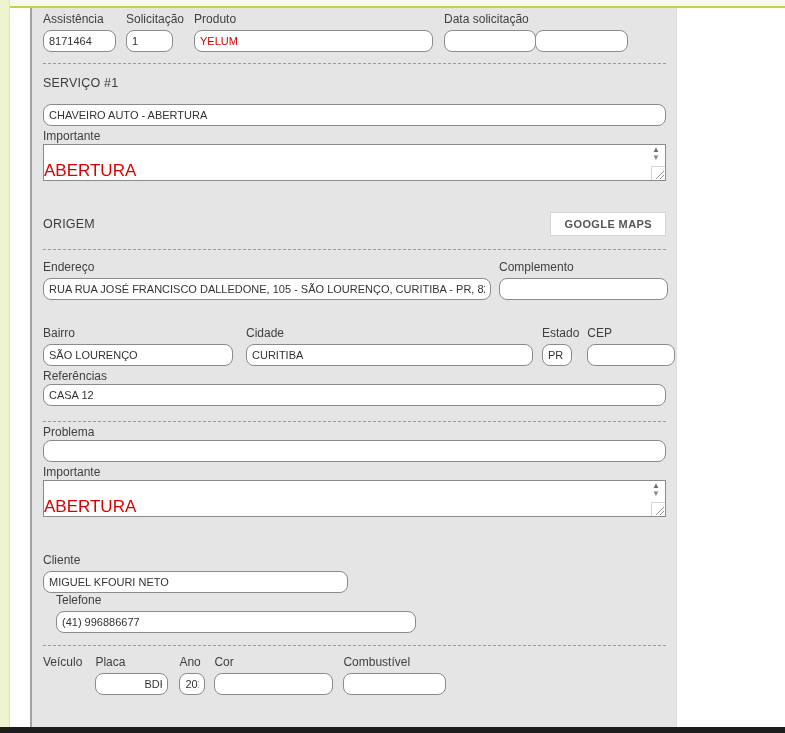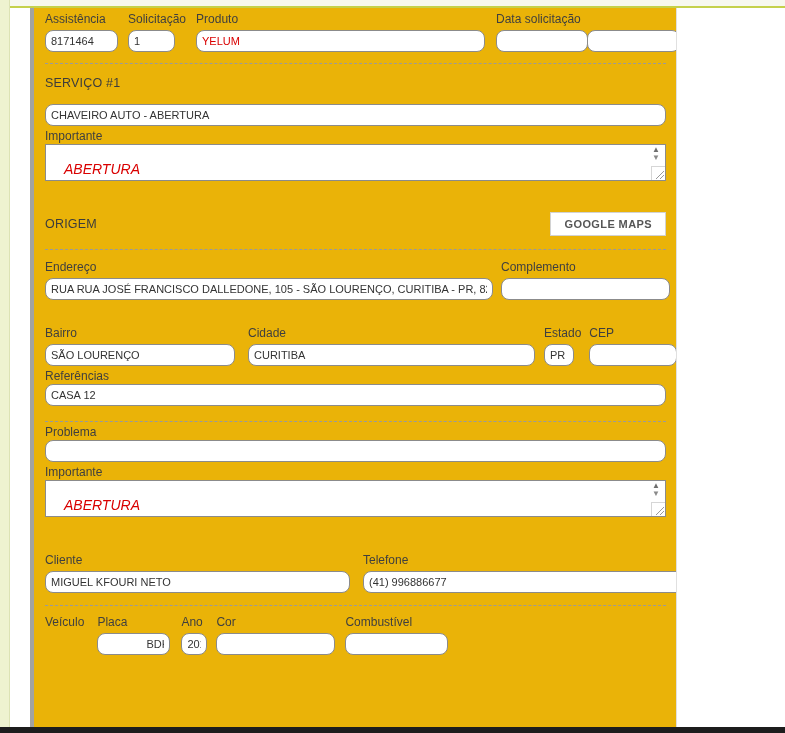--- a/index.html
+++ b/index.html
@@ -19,22 +19,22 @@
     position: absolute; left: 10px; right: 0; top: 0; height: 8px;
     background: #f7f8ee; border-bottom: 2px solid #c5d14b;
   }
   .bottom-bar {
     position: absolute; left: 0; right: 0; bottom: 0; height: 6px;
     background: #1d1d1d;
   }
   
   .panel {
     position: absolute; left: 30px; top: 8px; width: 647px; height: 720px;
-    background: #eab308;
-    border-left: 4px solid #a3a3a3; border-right: 1px solid #e0e0e0;
+    background: #e5e5e5;
+    border-left: 2px solid #a3a3a3; border-right: 1px solid #e0e0e0;
     padding: 2px 10px 0 11px;
     overflow: hidden;
   }
   .row { display: flex; }
   .field { display: flex; flex-direction: column; }
   .lbl {
     font-size: 12px; color: #3f3f3f; margin-bottom: 4px; line-height: 14px;
     white-space: nowrap;
   }
   .box {
@@ -49,22 +49,22 @@
   }
   .sec-title {
     font-size: 12.5px; font-weight: normal; color: #3c3c3c; letter-spacing: .2px;
   }
   
   .fake-ta {
     position: relative; width: 100%; height: 37px;
     background: #fff; border: 1px solid #8b8b8b;
   }
   .ta-text {
-    position: absolute; left: 18px; top: 16px;
-    font-size: 14px; color: #d90000; font-style: italic;
+    position: absolute; left: 0; top: 16px;
+    font-size: 17px; color: #d90000;
   }
   .ta-scroll {
     position: absolute; top: 1px; right: 1px; bottom: 1px; width: 16px;
     display: flex; flex-direction: column; align-items: center;
   }
   .ta-arrow { font-size: 8px; color: #6e6e6e; line-height: 8px; cursor: default; }
   .ta-arrow.down { color: #8a8a8a; }
   .ta-grip {
     position: absolute; right: 0; bottom: 0; width: 14px; height: 14px;
     border-left: 1px solid #d6d6d6; border-top: 1px solid #d6d6d6;
@@ -95,21 +95,21 @@
     <div class="field">
       <span class="lbl">Assistência</span>
       <input class="box" style="width: 73px;" value="8171464">
     </div>
     <div class="field" style="margin-left:10px;">
       <span class="lbl">Solicitação</span>
       <input class="box" style="width: 47px;" value="1">
     </div>
     <div class="field" style="margin-left:10px;">
       <span class="lbl">Produto</span>
-      <input class="box red" style="width: 289px;" value="YELUM">
+      <input class="box red" style="width: 239px;" value="YELUM">
     </div>
     <div class="field" style="margin-left:11px;">
       <span class="lbl">Data solicitação</span>
       <div class="date-group">
         <input class="box" style="width: 92px;" value="">
         <input class="box" style="width: 93px;" value="">
       </div>
     </div>
   </div>
 
@@ -192,21 +192,21 @@
       <span class="ta-arrow down">▼</span>
     </div>
     <div class="ta-grip">
       <svg width="10" height="10" viewBox="0 0 10 10">
           <path d="M9 1 L1 9 M9 5 L5 9" stroke="#999" stroke-width="1" fill="none"></path>
         </svg>
     </div>
   </div>
 
   
-  <div class="row" style="margin-top:36px;">
+  <div class="row" style="margin-top:36px;flex-direction:column;">
     <div class="field">
       <span class="lbl">Cliente</span>
       <input class="box" style="width: 305px;" value="MIGUEL KFOURI NETO">
     </div>
     <div class="field" style="margin-left:13px;">
       <span class="lbl">Telefone</span>
       <input class="box" style="width: 360px;" value="(41) 996886677">
     </div>
   </div>
 

